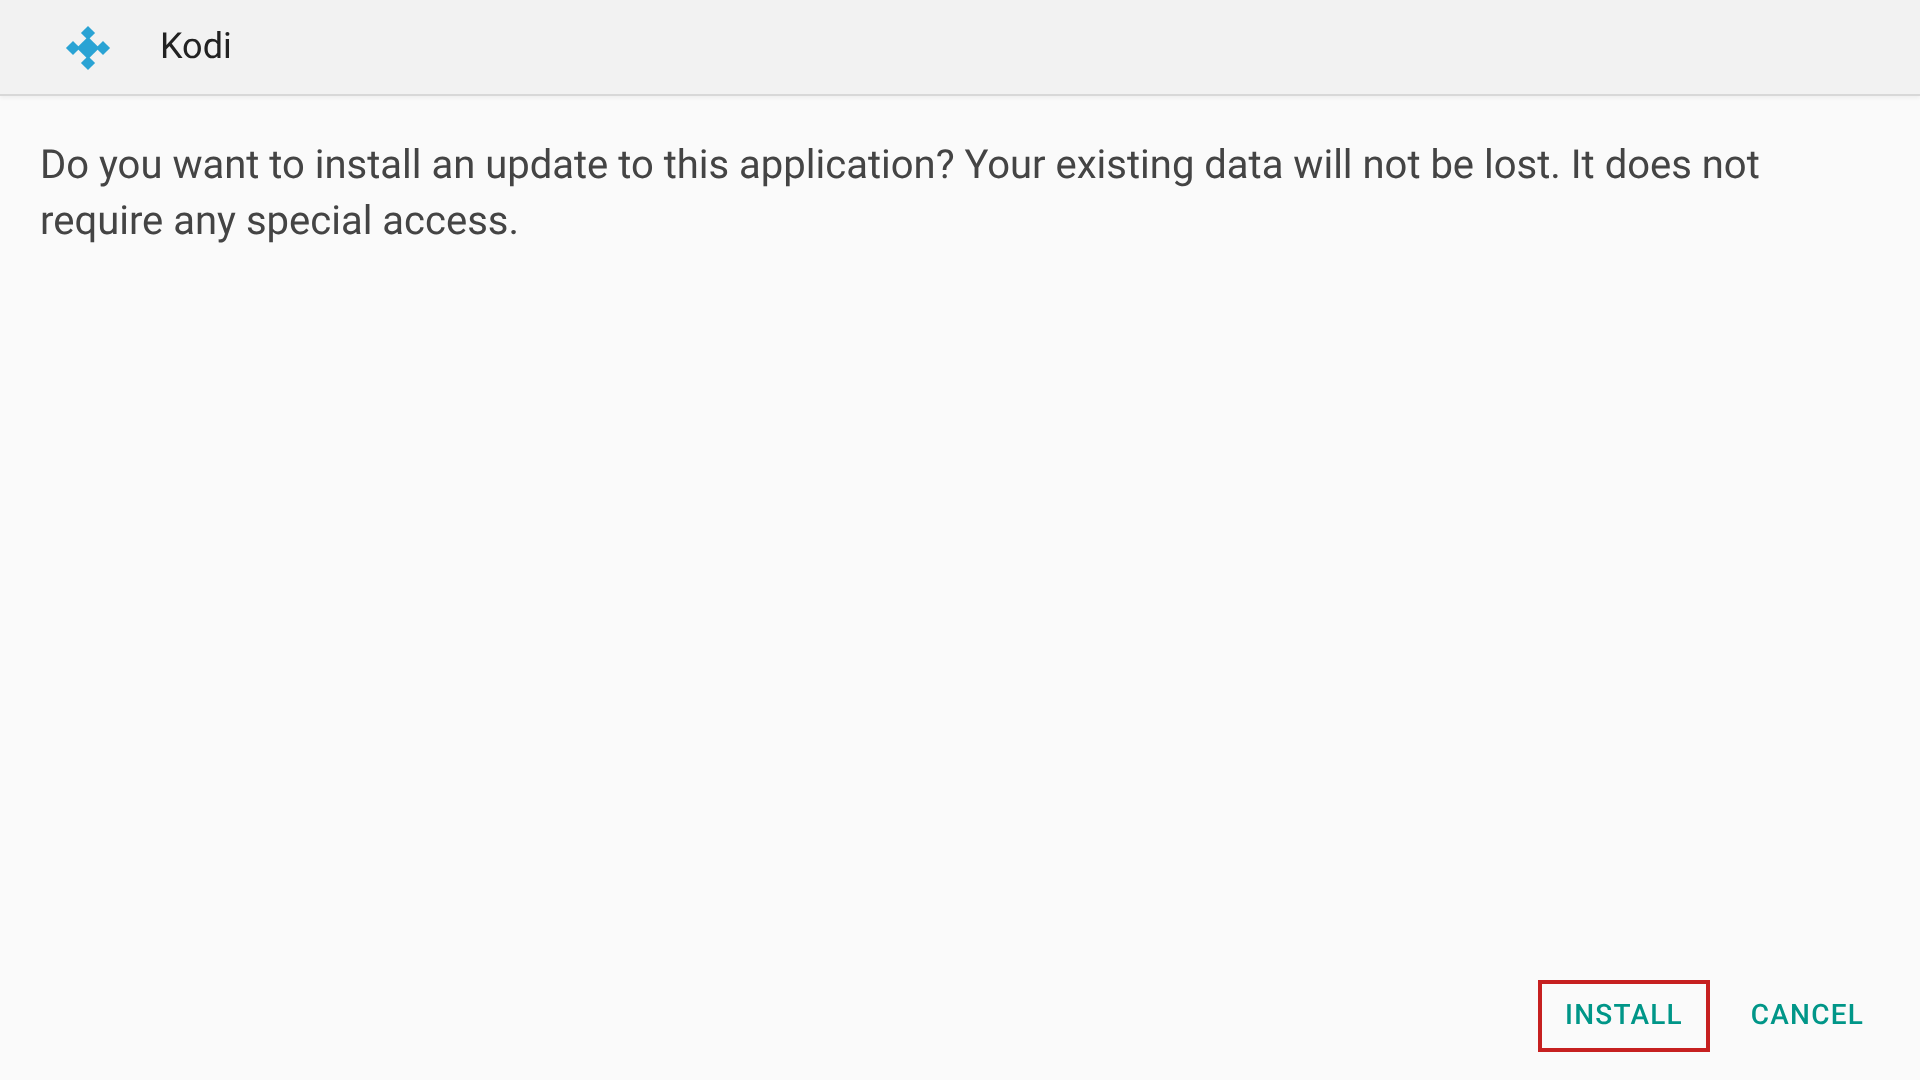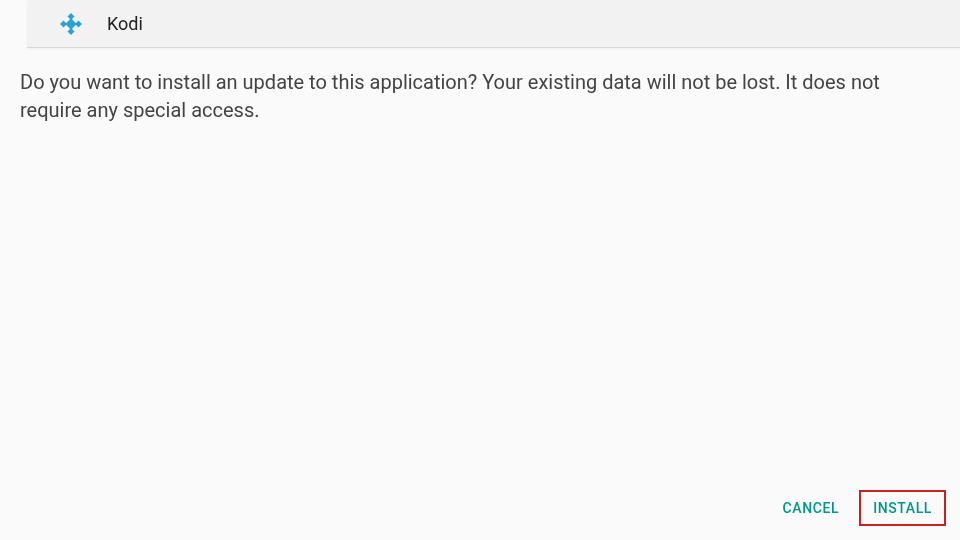--- a/index.html
+++ b/index.html
@@ -16,21 +16,20 @@
       position: relative;
     }
     .header {
       height: 48px;
       background: #f2f2f2;
       border-bottom: 1px solid #d8d8d8;
       display: flex;
       align-items: center;
       padding-left: 32px;
       box-shadow: 0 1px 2px rgba(0,0,0,0.05);
-      margin-left: 27px;
     }
     .app-icon {
       width: 24px;
       height: 24px;
       margin-right: 24px;
       display: flex;
       align-items: center;
       justify-content: center;
     }
     .app-title {
@@ -86,15 +85,15 @@
     </svg>
   </span>
   <span class="app-title">Kodi</span>
 </div>
 
 <div class="content">
   <p class="message">Do you want to install an update to this application? Your existing data will not be lost. It does not require any special access.</p>
 </div>
 
 <div class="button-bar">
+  <button class="btn btn-highlighted">INSTALL</button>
   <button class="btn">CANCEL</button>
-  <button class="btn btn-highlighted">INSTALL</button>
 </div>
 
 </body></html>

